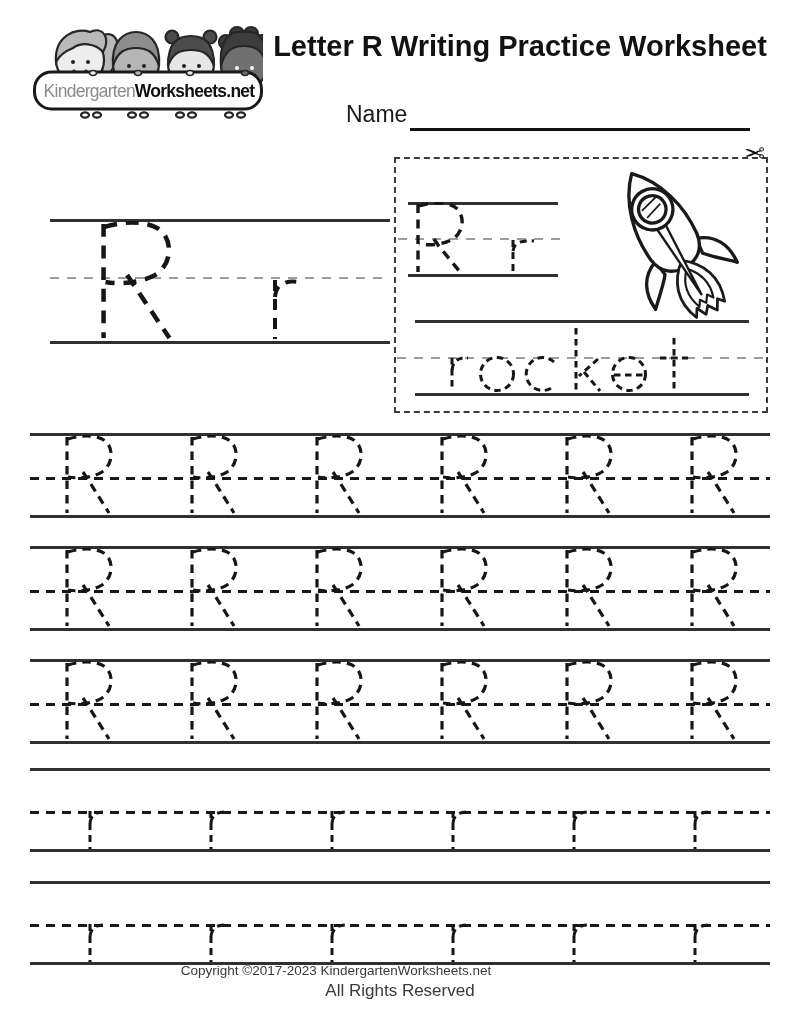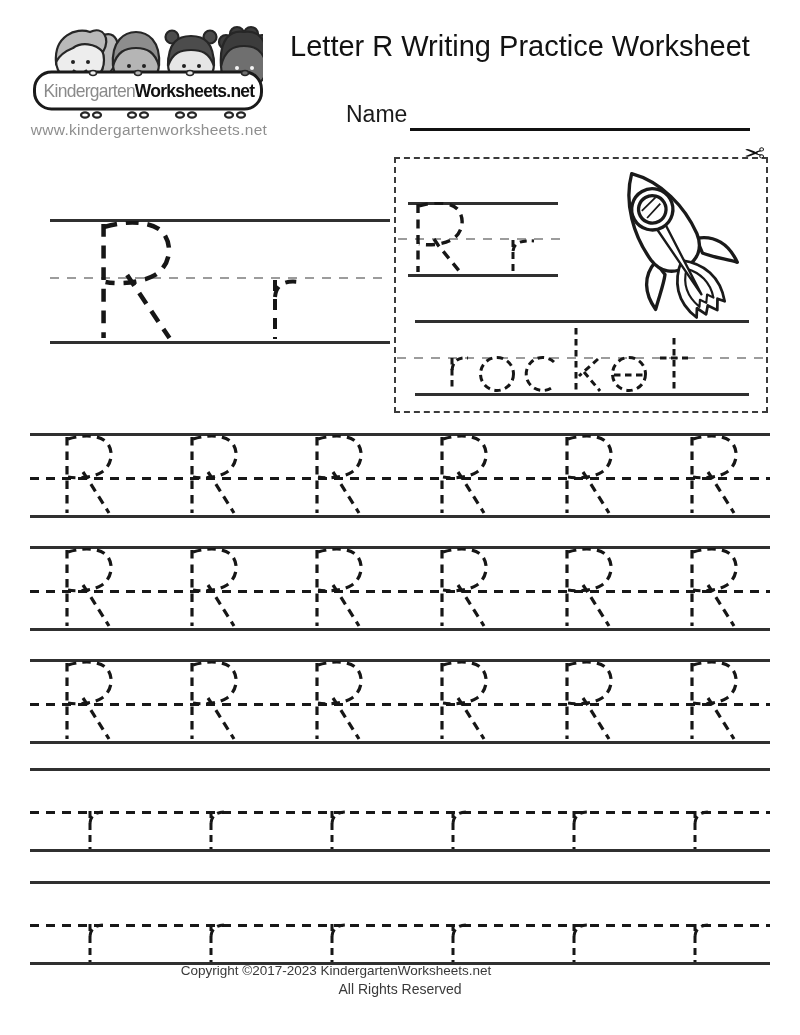--- a/index.html
+++ b/index.html
@@ -11,21 +11,21 @@
   .logo-sign-text{position:absolute;left:37px;top:76px;width:224px;height:30px;
       display:flex;align-items:center;justify-content:center;white-space:nowrap;
       font-size:19px;letter-spacing:-0.8px;transform:scaleX(.92);}
   .logo-sign-text .part1{color:#8a8a8a;font-weight:500;}
   .logo-sign-text .part2{color:#111;font-weight:700;}
   .logo-url{position:absolute;left:8px;top:121px;width:282px;text-align:center;
       font-size:15.5px;letter-spacing:.3px;color:#8f8f8f;}
 
   
   .title{position:absolute;left:250px;top:26px;width:540px;margin:0;text-align:center;
-      font-size:29px;font-weight:400;color:#121212;line-height:40px;}
+      font-size:29px;font-weight:700;color:#121212;line-height:40px;}
   .name-label{position:absolute;left:346px;top:101px;font-size:23px;color:#1a1a1a;}
   .name-line{position:absolute;left:410px;top:128px;width:340px;height:0;border-top:3px solid #111;}
 
   
   .solid-line{position:absolute;height:0;border-top:3px solid #303030;}
   .gray-dash{position:absolute;height:2px;
       background:repeating-linear-gradient(90deg,#9c9c9c 0 9px,transparent 9px 17px);}
 
   
   .bigR{position:absolute;left:85px;top:221px;width:105px;height:120px;}
@@ -53,21 +53,21 @@
       background:repeating-linear-gradient(90deg,#181818 0 9px,transparent 9px 16px);}
   .prow-upper .line-mid{top:44px;}
   .prow-lower .line-mid{top:43px;}
   .letter-R{position:absolute;top:2px;width:64px;height:80px;}
   .letter-r{position:absolute;top:41px;width:40px;height:41px;}
 
   
   .footer-line1{position:absolute;left:0;top:963px;width:672px;text-align:center;
       font-size:13.5px;color:#3a3a3a;}
   .footer-line2{position:absolute;left:0;top:981px;width:800px;text-align:center;
-      font-size:14px;color:#3a3a3a;}
+      font-size:17px;color:#3a3a3a;}
 
   svg .ink{stroke:#161616;fill:none;stroke-linecap:butt;}
 </style>
 </head>
 <body>
 
 <div class="sheet">
 
   <svg class="logo-art" viewBox="0 0 230 135">
     <g stroke="#262626" stroke-width="2.2">
@@ -117,21 +117,20 @@
       <ellipse cx="60" cy="63" rx="3.5" ry="2.4" fill="#ededed" stroke-width="1.5"></ellipse>
       <ellipse cx="105" cy="63" rx="3.5" ry="2.4" fill="#b5b5b5" stroke-width="1.5"></ellipse>
       <ellipse cx="157" cy="63" rx="3.5" ry="2.4" fill="#e6e6e6" stroke-width="1.5"></ellipse>
       <ellipse cx="212" cy="63" rx="3.5" ry="2.4" fill="#6f6f6f" stroke-width="1.5"></ellipse>
     </g>
   </svg>
   <div class="logo-sign-text">
     <span class="part1">Kindergarten</span>
       <span class="part2">Worksheets.net</span>
   </div>
-  <div class="logo-url">www.kindergartenworksheets.net</div>
 
   <h1 class="title">Letter R Writing Practice Worksheet</h1>
   <span class="name-label">Name</span>
   <div class="name-line"></div>
 
   <div>
     <div class="solid-line" style="left:50px;top:219px;width:340px"></div>
     <div class="gray-dash" style="left:50px;top:277px;width:340px"></div>
     <div class="solid-line" style="left:50px;top:341px;width:340px"></div>
     <svg class="bigR" viewBox="0 0 105 122">

